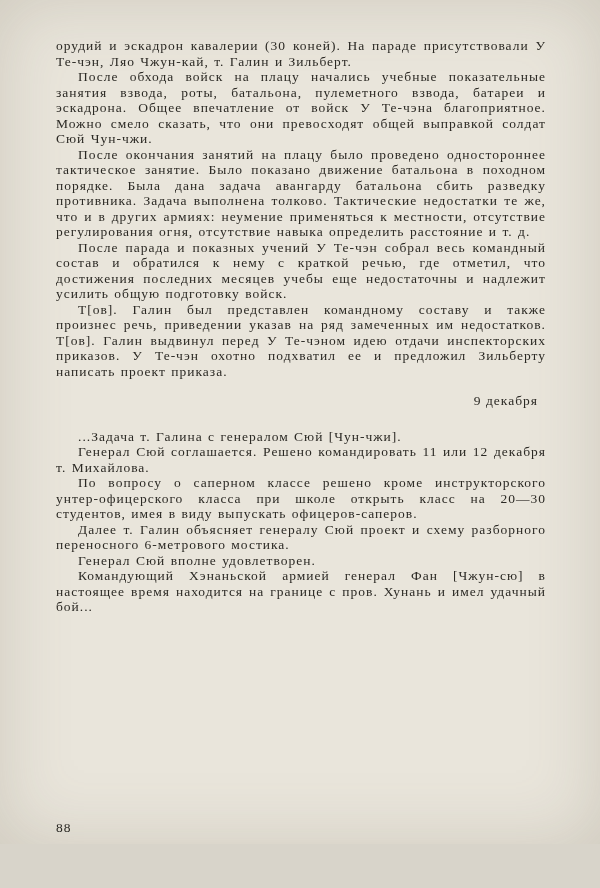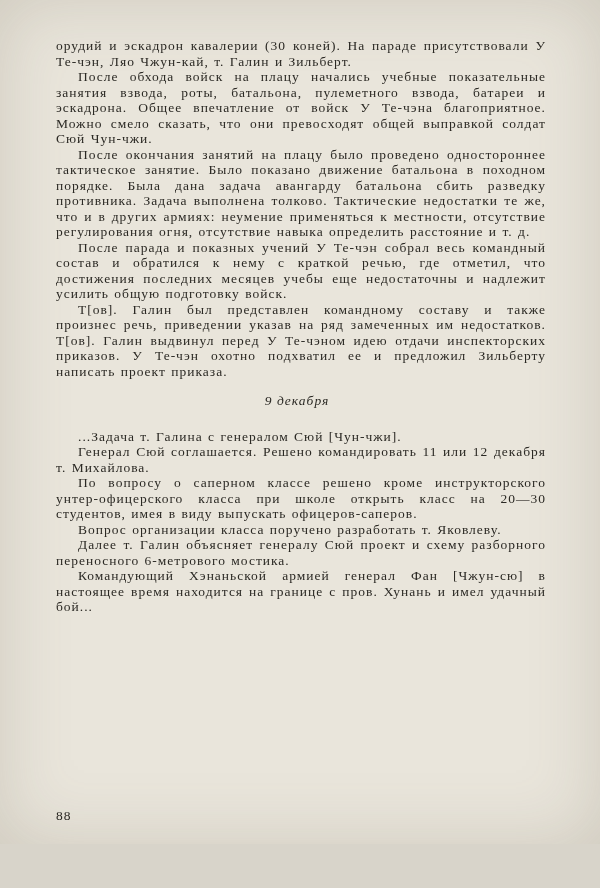--- a/index.html
+++ b/index.html
@@ -33,46 +33,45 @@
     text-indent: 22px;
   }
   p.para.noindent {
     text-indent: 0;
   }
   p.date {
     margin: 14px 8px 20px 0;
     font-size: 13.5px;
     line-height: 15.5px;
     letter-spacing: 1px;
-    font-style: italic;
-    text-align: center;
+    text-align: right;
   }
   .page-number {
     position: absolute;
     left: 56px;
-    bottom: 20px;
+    bottom: 8px;
     font-size: 13.5px;
     letter-spacing: 1px;
   }
 </style>
 </head>
 <body>
 
 <div class="page">
   <div class="text-block">
     <p class="para noindent">орудий и эскадрон кавалерии (30 коней). На параде присутствовали У Те-чэн, Ляо Чжун-кай, т. Галин и Зильберт.</p>
     <p class="para">После обхода войск на плацу начались учебные показательные занятия взвода, роты, батальона, пулеметного взвода, батареи и эскадрона. Общее впечатление от войск У Те-чэна благоприятное. Можно смело сказать, что они превосходят общей выправкой солдат Сюй Чун-чжи.</p>
     <p class="para">После окончания занятий на плацу было проведено одностороннее тактическое занятие. Было показано движение батальона в походном порядке. Была дана задача авангарду батальона сбить разведку противника. Задача выполнена толково. Тактические недостатки те же, что и в других армиях: неумение применяться к местности, отсутствие регулирования огня, отсутствие навыка определить расстояние и т. д.</p>
     <p class="para">После парада и показных учений У Те-чэн собрал весь командный состав и обратился к нему с краткой речью, где отметил, что достижения последних месяцев учебы еще недостаточны и надлежит усилить общую подготовку войск.</p>
     <p class="para">Т[ов]. Галин был представлен командному составу и также произнес речь, приведении указав на ряд замеченных им недостатков. Т[ов]. Галин выдвинул перед У Те-чэном идею отдачи инспекторских приказов. У Те-чэн охотно подхватил ее и предложил Зильберту написать проект приказа.</p>
 
     <p class="date">9 декабря</p>
 
     <p class="para">...Задача т. Галина с генералом Сюй [Чун-чжи].</p>
     <p class="para">Генерал Сюй соглашается. Решено командировать 11 или 12 декабря т. Михайлова.</p>
     <p class="para">По вопросу о саперном классе решено кроме инструкторского унтер-офицерского класса при школе открыть класс на 20—30 студентов, имея в виду выпускать офицеров-саперов.</p>
-    <p class="para">Вопрос организации класса поручено разработать т. Яковлеву.</p>
     <p class="para">Далее т. Галин объясняет генералу Сюй проект и схему разборного переносного 6-метрового мостика.</p>
+    <p class="para">Генерал Сюй вполне удовлетворен.</p>
     <p class="para">Командующий Хэнаньской армией генерал Фан [Чжун-сю] в настоящее время находится на границе с пров. Хунань и имел удачный бой...</p>
   </div>
 
   <div class="page-number">88</div>
 </div>
 
 </body></html>

